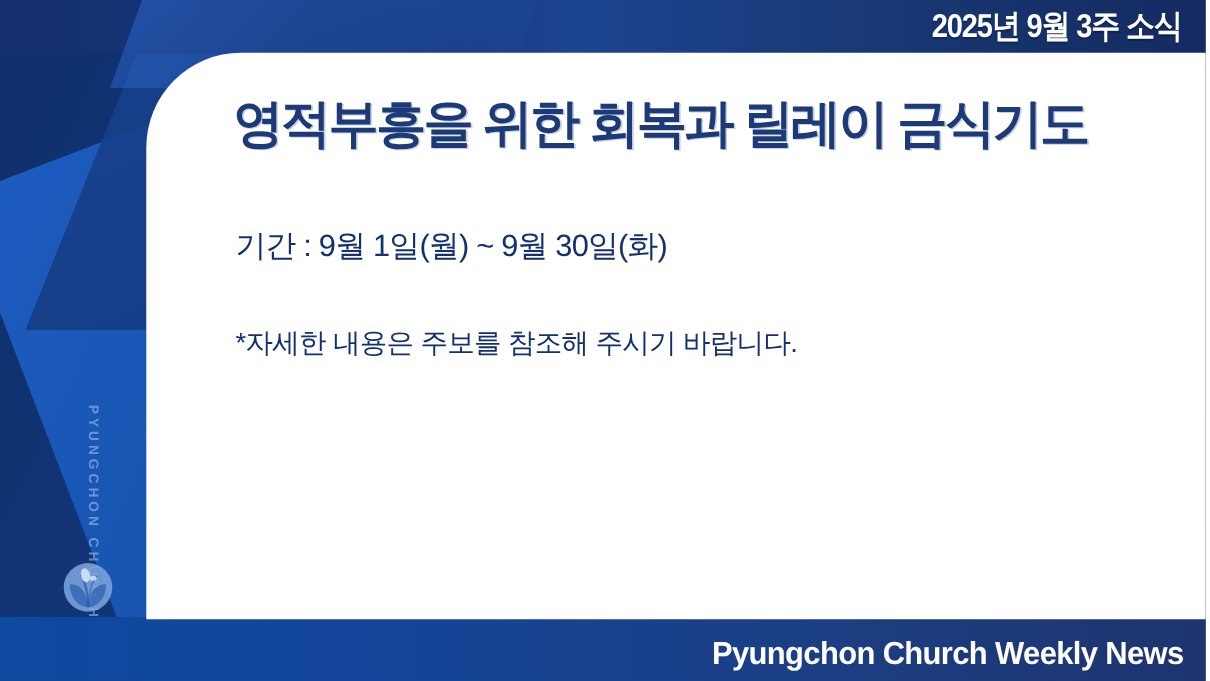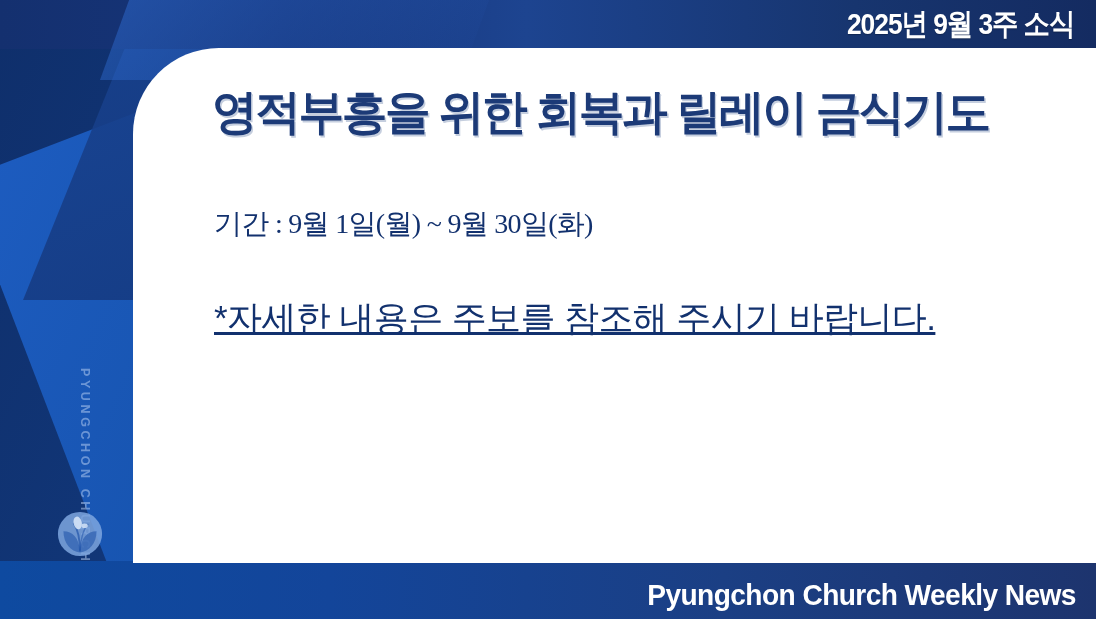--- a/index.html
+++ b/index.html
@@ -125,33 +125,31 @@
 
   .period {
     position: absolute;
     left: 2px;
     top: 157px;
     color: #12316e;
     font-size: 28px;
     font-weight: 500;
     letter-spacing: -0.7px;
     white-space: nowrap;
-    font-family: Liberation Serif, serif;
   }
 
   .note {
     position: absolute;
     left: 2px;
     top: 247px;
     color: #12316e;
-    font-size: 35px;
+    font-size: 25px;
     font-weight: 500;
     letter-spacing: -0.6px;
     white-space: nowrap;
-    text-decoration: underline;
   }
 
   
   .qr-block {
     position: absolute;
     left: 891px;
     top: 323px;
     width: 134px;
     text-align: center;
   }

